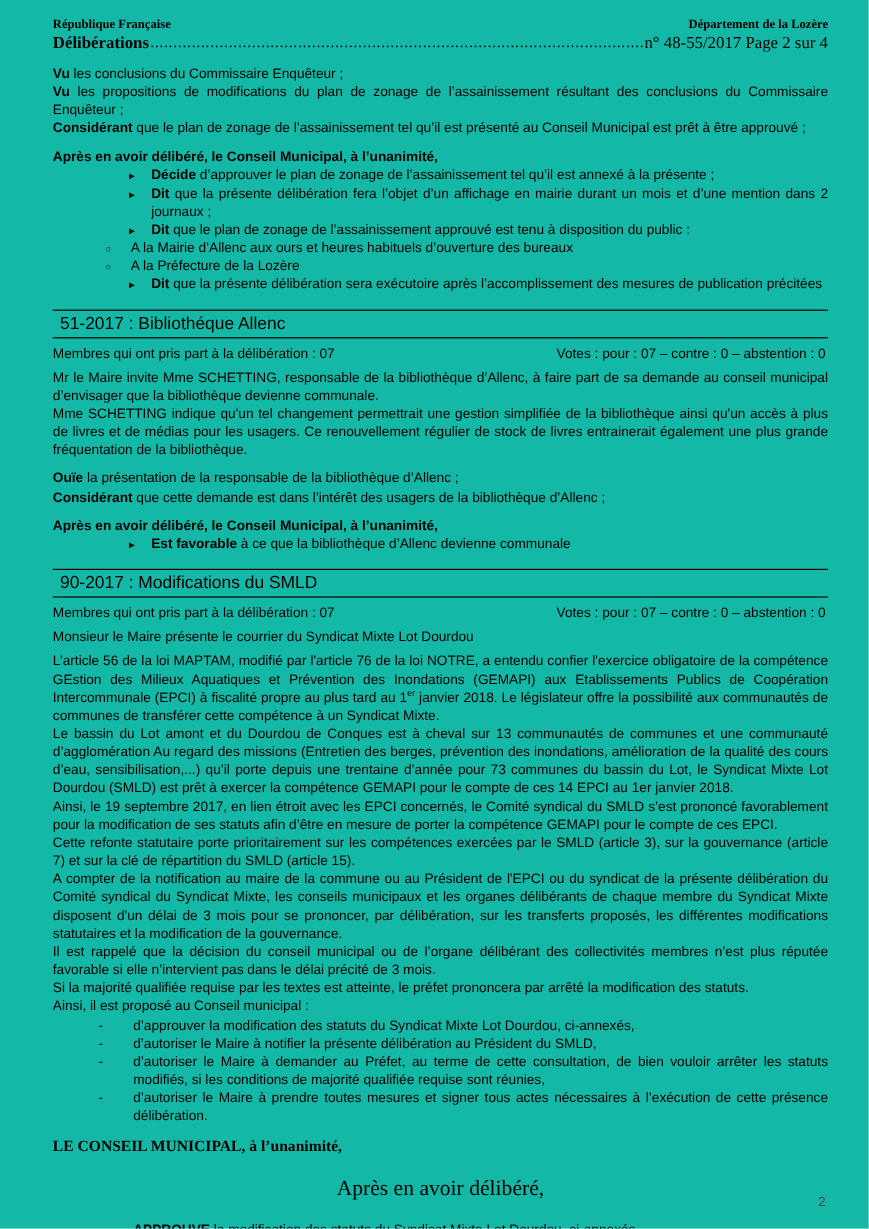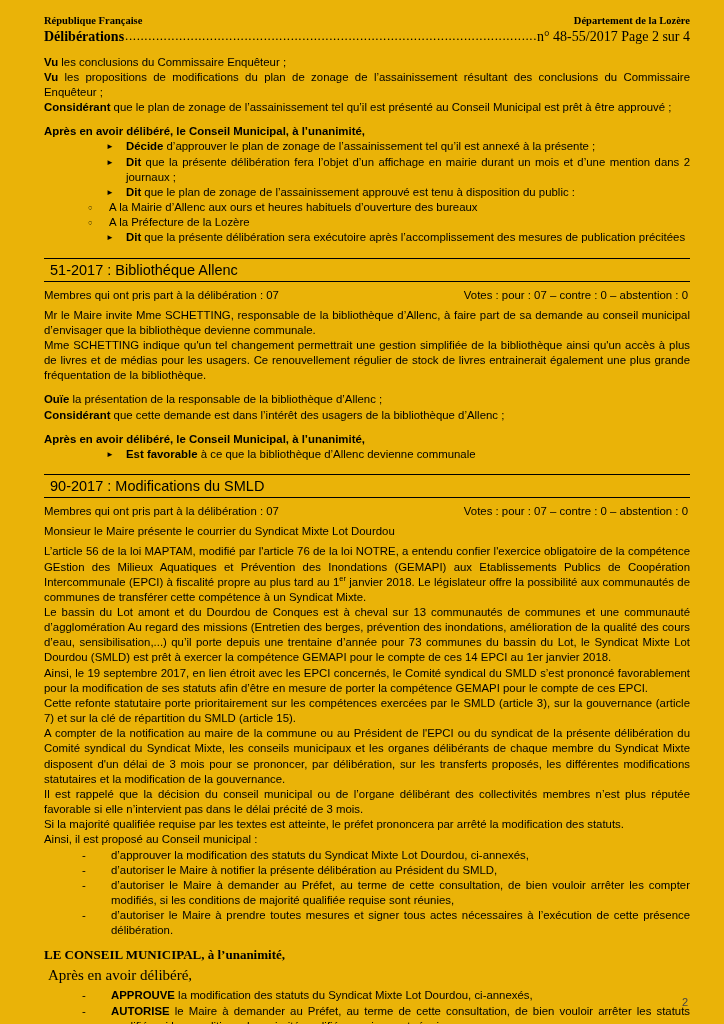--- a/index.html
+++ b/index.html
@@ -4,21 +4,21 @@
 <style>
   html, body {
     margin: 0;
     padding: 0;
     background: #ffffff;
   }
   .page {
     position: relative;
     width: 724px;
     height: 1024px;
-    background: #eab308;
+    background: #14b8a6;
     font-family: "Liberation Sans", sans-serif;
     color: #000000;
     box-sizing: border-box;
     padding: 14px 34px 0 44px;
     overflow: hidden;
   }
 
   
   .hdr {
     font-family: "Liberation Serif", serif;
@@ -161,22 +161,23 @@
   
   .serif-blk {
     font-family: "Liberation Serif", serif;
   }
   .serif-blk .title {
     font-size: 13px;
     font-weight: bold;
     margin: 0;
   }
   .serif-blk .sub {
-    font-size: 15px;
-    margin: 4px;
+    font-size: 18px;
+    margin: 17px;
+    text-align: center;
   }
 
   
   .small9 { font-size: 10.6px; }
   sup { font-size: 0.65em; vertical-align: super; line-height: 0; }
 
   
   .footer {
     position: absolute;
     right: 36px;
@@ -302,21 +303,21 @@
     <p class="j small9">Ainsi, le 19 septembre 2017, en lien étroit avec les EPCI concernés, le Comité syndical du SMLD s’est prononcé favorablement pour la modification de ses statuts afin d’être en mesure de porter la compétence GEMAPI pour le compte de ces EPCI.</p>
     <p class="j small9">Cette refonte statutaire porte prioritairement sur les compétences exercées par le SMLD (article 3), sur la gouvernance (article 7) et sur la clé de répartition du SMLD (article 15).</p>
     <p class="j small9">A compter de la notification au maire de la commune ou au Président de l'EPCI ou du syndicat de la présente délibération du Comité syndical du Syndicat Mixte, les conseils municipaux et les organes délibérants de chaque membre du Syndicat Mixte disposent d'un délai de 3 mois pour se prononcer, par délibération, sur les transferts proposés, les différentes modifications statutaires et la modification de la gouvernance.</p>
     <p class="j small9">Il est rappelé que la décision du conseil municipal ou de l’organe délibérant des collectivités membres n’est plus réputée favorable si elle n’intervient pas dans le délai précité de 3 mois.</p>
     <p class="l small9">Si la majorité qualifiée requise par les textes est atteinte, le préfet prononcera par arrêté la modification des statuts.</p>
     <p class="l small9">Ainsi, il est proposé au Conseil municipal :</p>
 
     <ul class="dash small9">
       <li>d’approuver la modification des statuts du Syndicat Mixte Lot Dourdou, ci-annexés,</li>
       <li>d’autoriser le Maire à notifier la présente délibération au Président du SMLD,</li>
-      <li> d’autoriser le Maire à demander au Préfet, au terme de cette consultation, de bien vouloir arrêter les compter modifiés, si les conditions de majorité qualifiée requise sont réunies,</li>
+      <li> d’autoriser le Maire à demander au Préfet, au terme de cette consultation, de bien vouloir arrêter les statuts modifiés, si les conditions de majorité qualifiée requise sont réunies,</li>
       <li>d’autoriser le Maire à prendre toutes mesures et signer tous actes nécessaires à l’exécution de cette présence délibération.</li>
     </ul>
 
     <div class="gap"></div>
 
     <div class="serif-blk">
       <p class="title">LE CONSEIL MUNICIPAL, à l’unanimité,</p>
       <p class="sub">Après en avoir délibéré,</p>
     </div>
 

